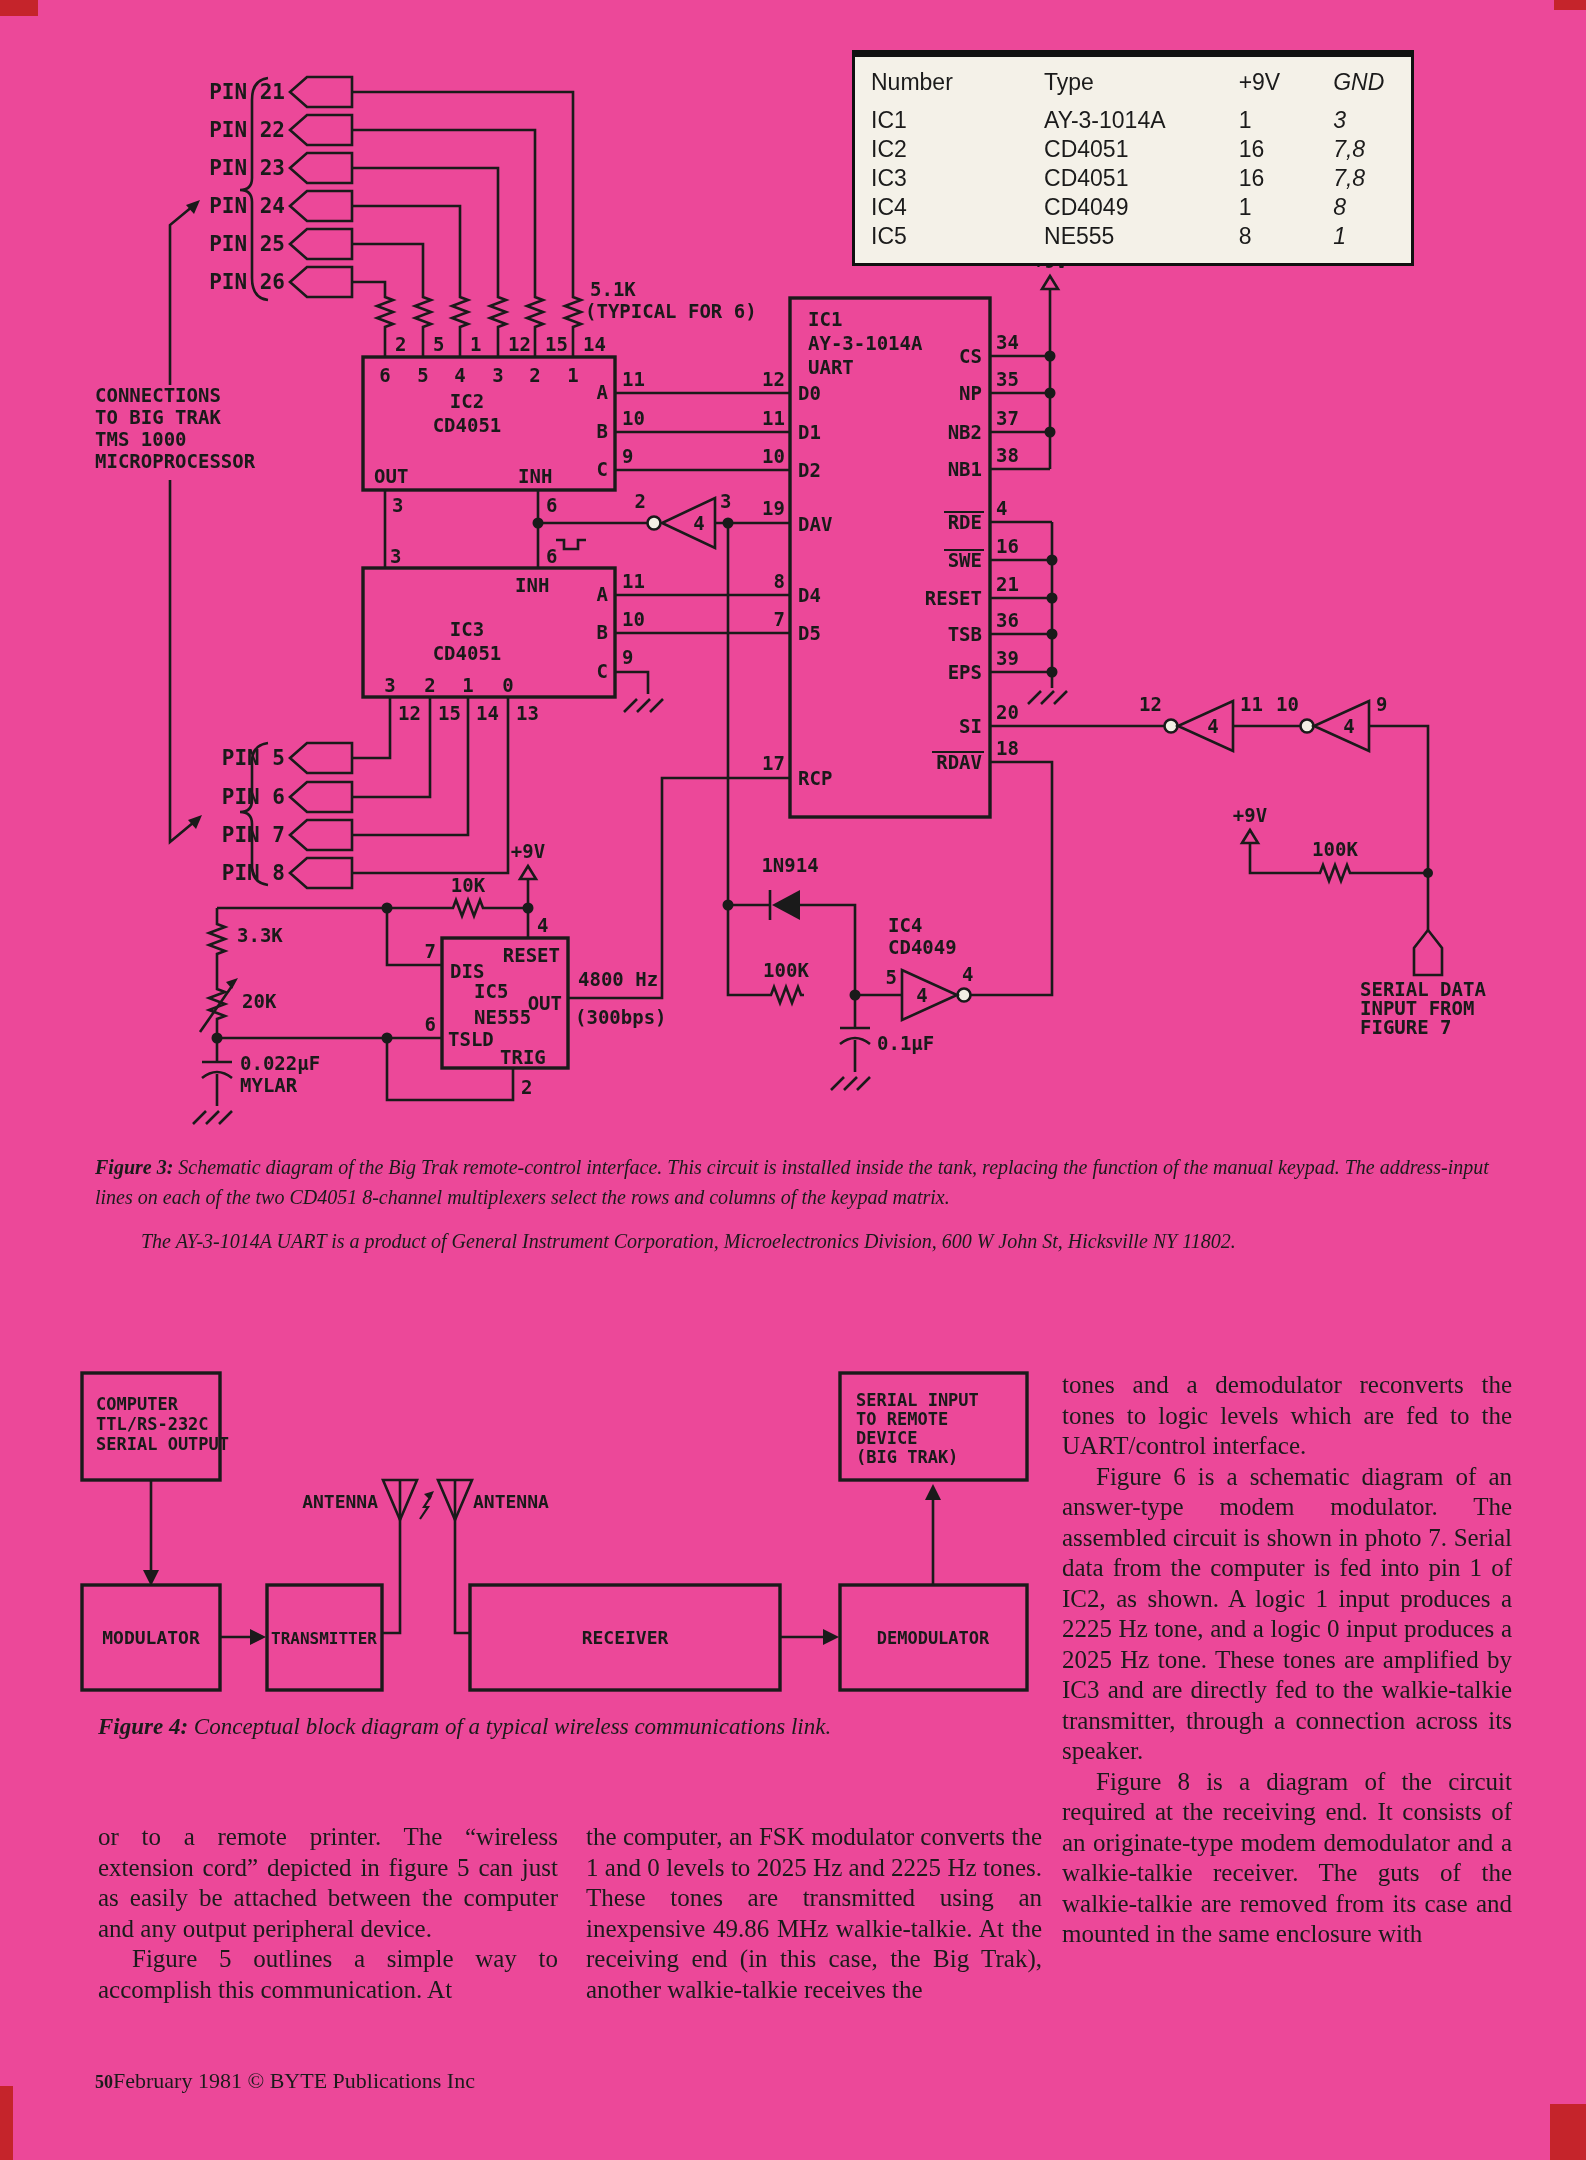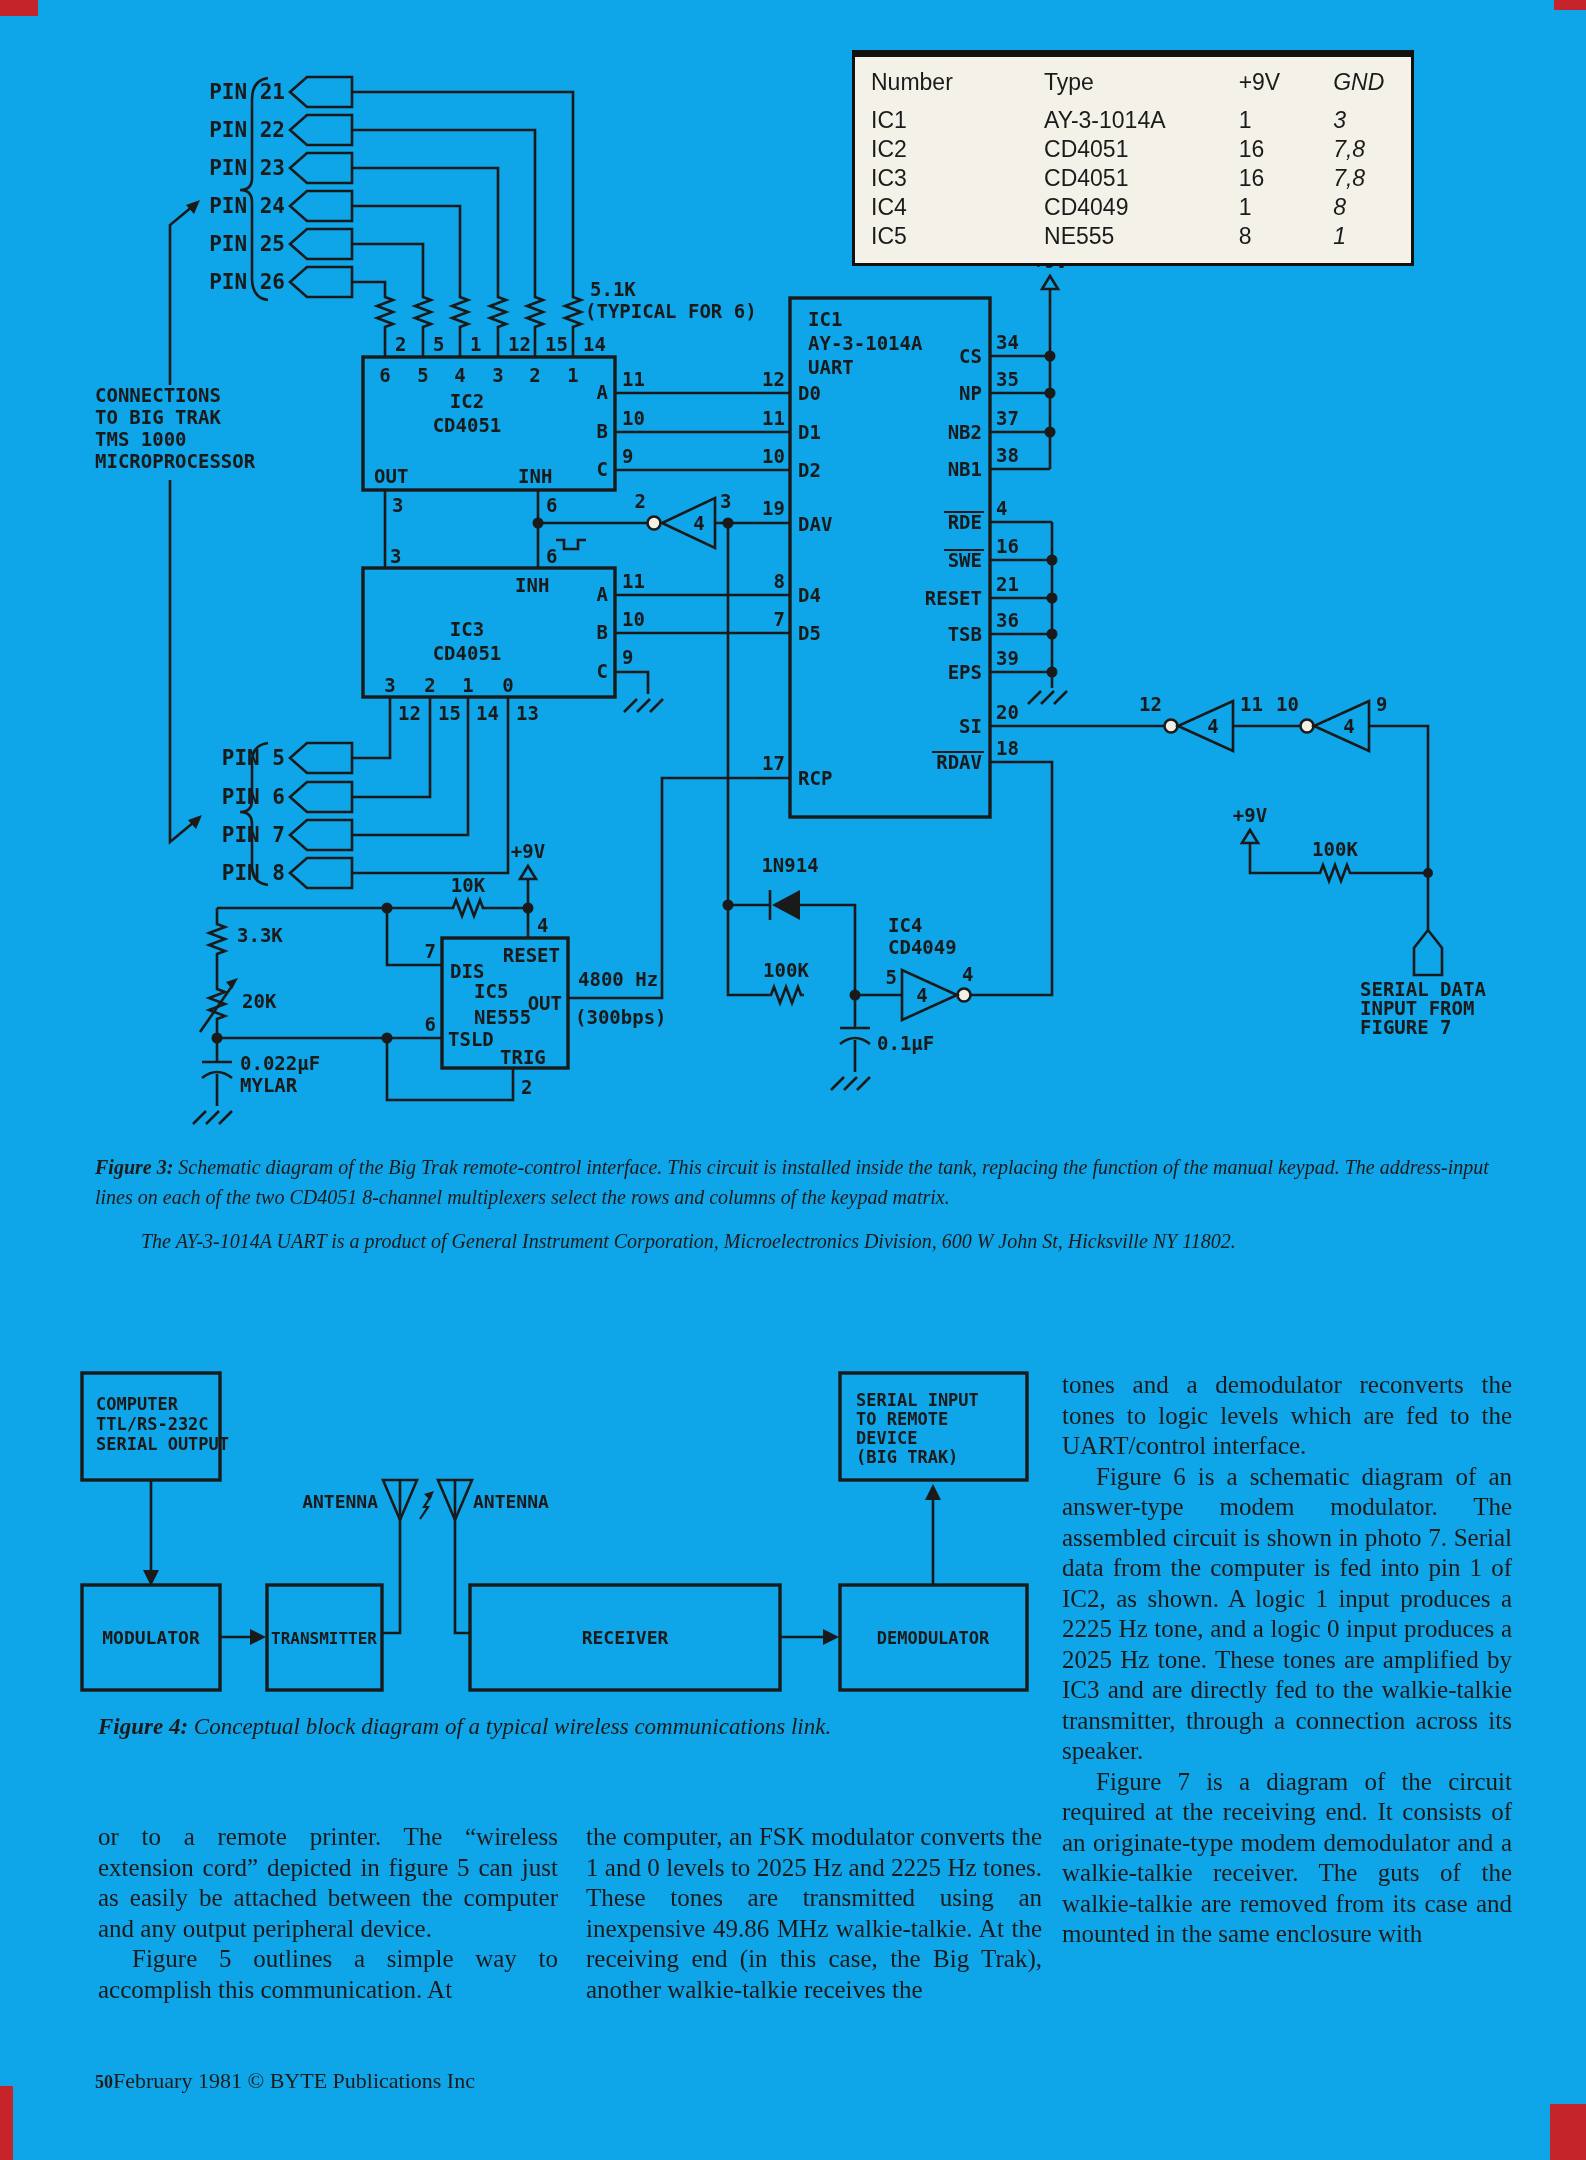--- a/index.html
+++ b/index.html
@@ -1,16 +1,16 @@
 <!DOCTYPE html>
 <html><head>
 <meta charset="utf-8">
 <style>
   html,body{margin:0;padding:0;}
-  .page{position:relative;width:1586px;height:2160px;background:#0ea5e9;color:#1b1b1b;overflow:hidden;}
+  .page{position:relative;width:1586px;height:2160px;background:#ec4899;color:#1b1b1b;overflow:hidden;}
   .abs{position:absolute;}
   svg text{font-family:"DejaVu Sans Mono",monospace;font-weight:bold;fill:#1a1a1a;}
   .st{font-size:19px;}
   .st2{font-size:21px;}
   .mid{text-anchor:middle;}
   .end{text-anchor:end;}
   .wr{stroke:#1a1a1a;stroke-width:2.6;fill:none;}
   .bx{stroke:#1a1a1a;stroke-width:3.4;fill:none;}
   .dot{fill:#1a1a1a;}
   .bub{fill:#f2efe4;stroke:#1a1a1a;stroke-width:2.6;}
@@ -442,20 +442,20 @@
   <div class="abs serif bodycol" style="left:98px;top:1822px;width:460px;">
     <p>or to a remote printer. The “wireless extension cord” depicted in figure 5 can just as easily be attached between the computer and any output peripheral device.</p>
     <p class="ind">Figure 5 outlines a simple way to accomplish this communication. At</p>
   </div>
   <div class="abs serif bodycol" style="left:586px;top:1822px;width:456px;">
     <p>the computer, an FSK modulator converts the 1 and 0 levels to 2025 Hz and 2225 Hz tones. These tones are transmitted using an inexpensive 49.86 MHz walkie-talkie. At the receiving end (in this case, the Big Trak), another walkie-talkie receives the</p>
   </div>
   <div class="abs serif bodycol" style="left:1062px;top:1370px;width:450px;">
     <p>tones and a demodulator reconverts the tones to logic levels which are fed to the UART/control interface.</p>
     <p class="ind">Figure 6 is a schematic diagram of an answer-type modem modulator. The assembled circuit is shown in photo 7. Serial data from the computer is fed into pin 1 of IC2, as shown. A logic 1 input produces a 2225 Hz tone, and a logic 0 input produces a 2025 Hz tone. These tones are amplified by IC3 and are directly fed to the walkie-talkie transmitter, through a connection across its speaker.</p>
-    <p class="ind">Figure 7 is a diagram of the circuit required at the receiving end. It consists of an originate-type modem demodulator and a walkie-talkie receiver. The guts of the walkie-talkie are removed from its case and mounted in the same enclosure with</p>
+    <p class="ind">Figure 8 is a diagram of the circuit required at the receiving end. It consists of an originate-type modem demodulator and a walkie-talkie receiver. The guts of the walkie-talkie are removed from its case and mounted in the same enclosure with</p>
   </div>
 
   <div class="abs serif footer" style="left:95px;top:2068px;">
     <b>50</b><span>February 1981 © BYTE Publications Inc</span>
   </div>
 
 </div>
 
 </body></html>

